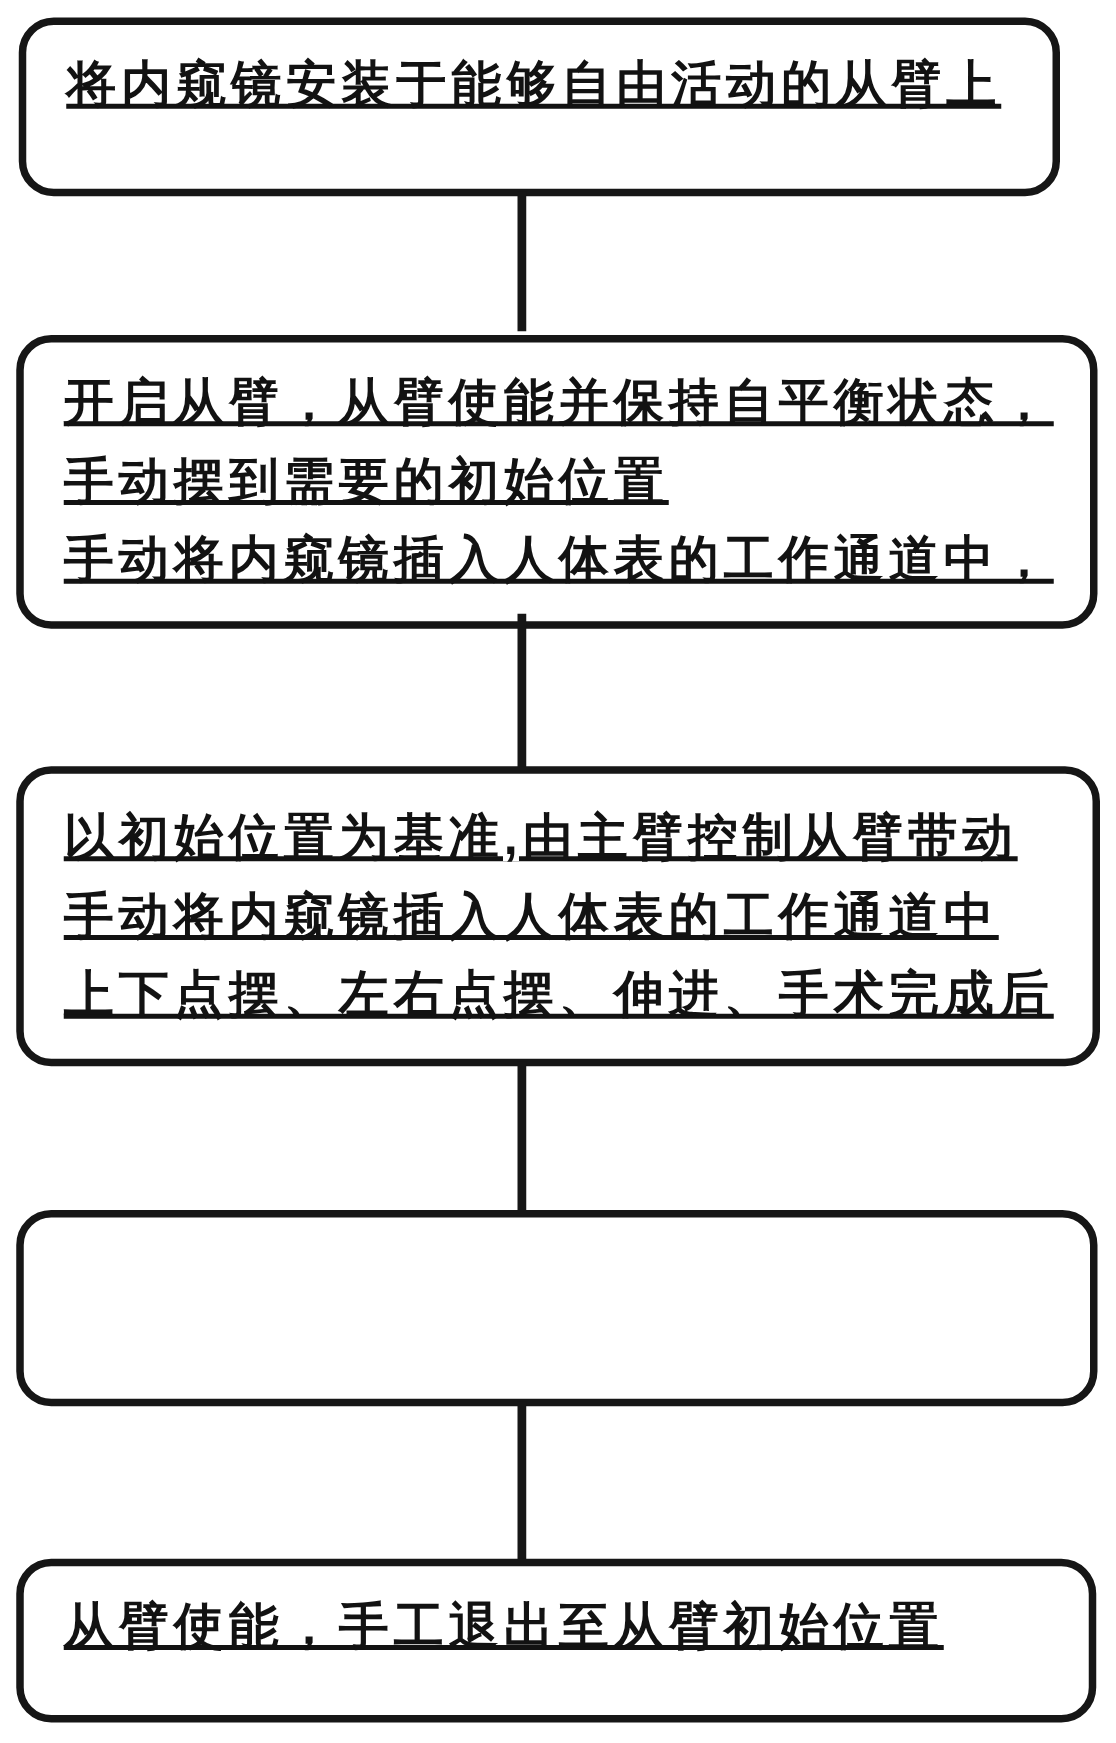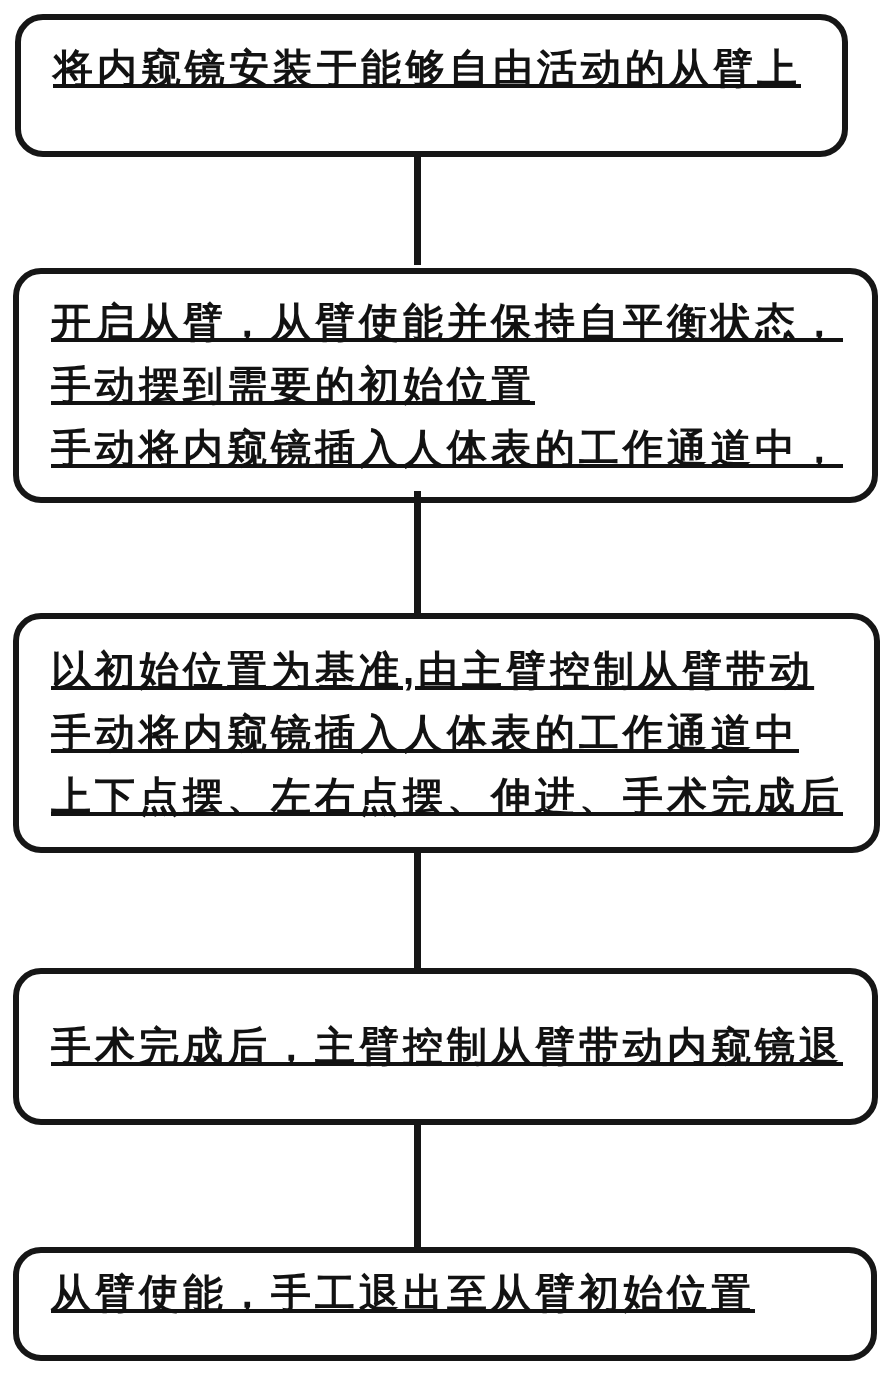--- a/index.html
+++ b/index.html
@@ -63,22 +63,21 @@
 
   <div class="fbox" style="left:13px; top:613px; width:867px; height:240px;">
     <div class="fline">以初始位置为基准,由主臂控制从臂带动</div>
     <div class="fline">手动将内窥镜插入人体表的工作通道中</div>
     <div class="fline">上下点摆、左右点摆、伸进、手术完成后</div>
   </div>
 
   <div class="conn" style="left:414px; top:849px; height:123px;"></div>
 
   <div class="fbox" style="left:13px; top:968px; width:865px; height:157px;">
-    <div class="fline">手术完成后，主臂控制从臂带动内窥镜退</div>
   </div>
 
   <div class="conn" style="left:414px; top:1121px; height:130px;"></div>
 
-  <div class="fbox" style="left:13px; top:1247px; width:864px; height:114px; padding-bottom:22px;">
+  <div class="fbox" style="left:13px; top:1247px; width:864px; height:131px; padding-bottom:22px;">
     <div class="fline">从臂使能，手工退出至从臂初始位置</div>
   </div>
 
 </div>
 
 </body></html>

